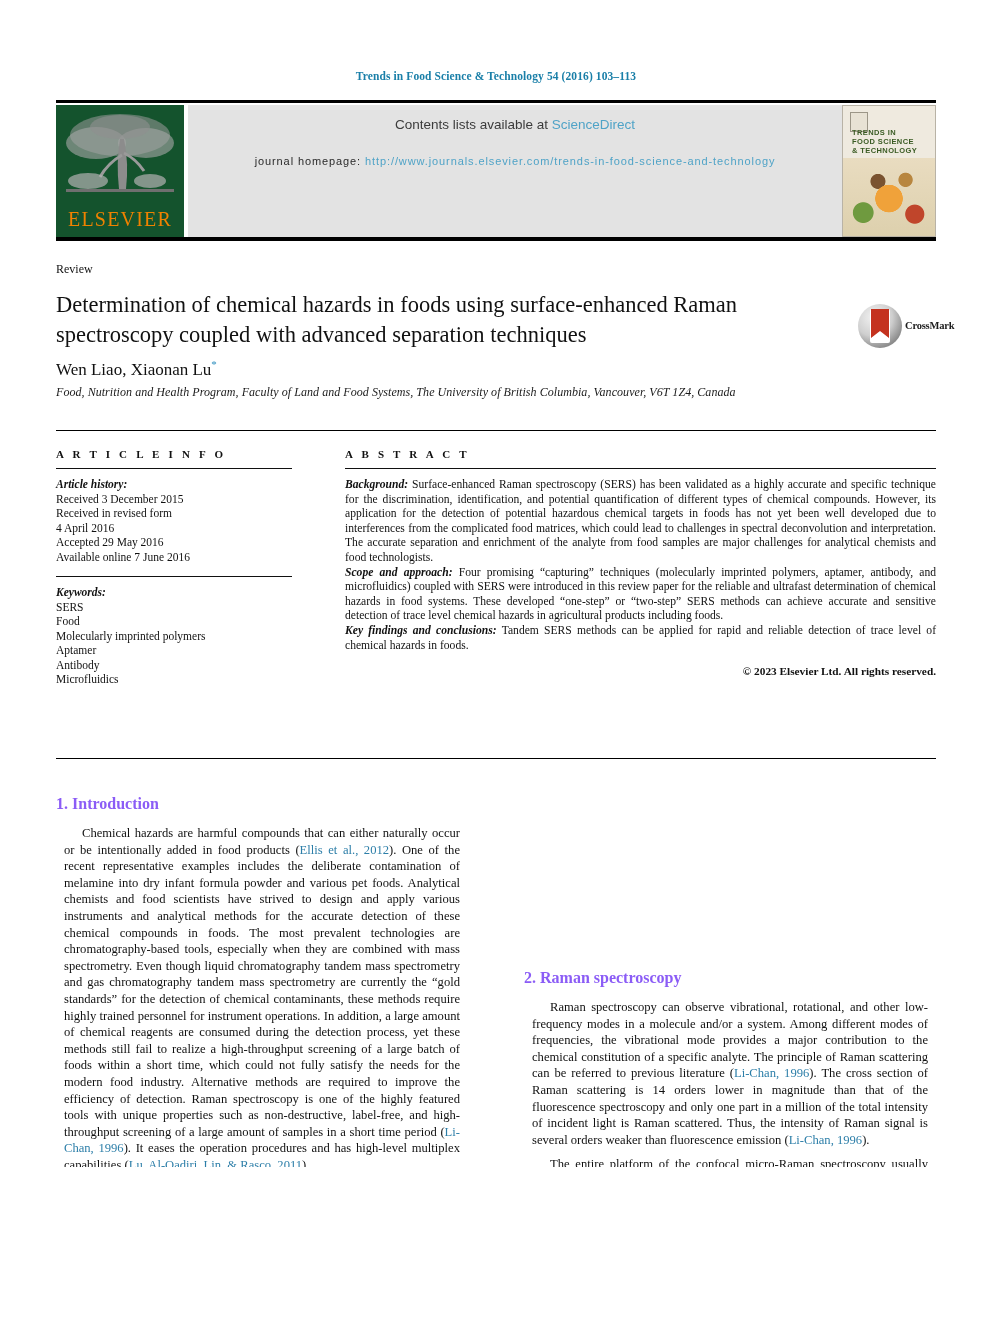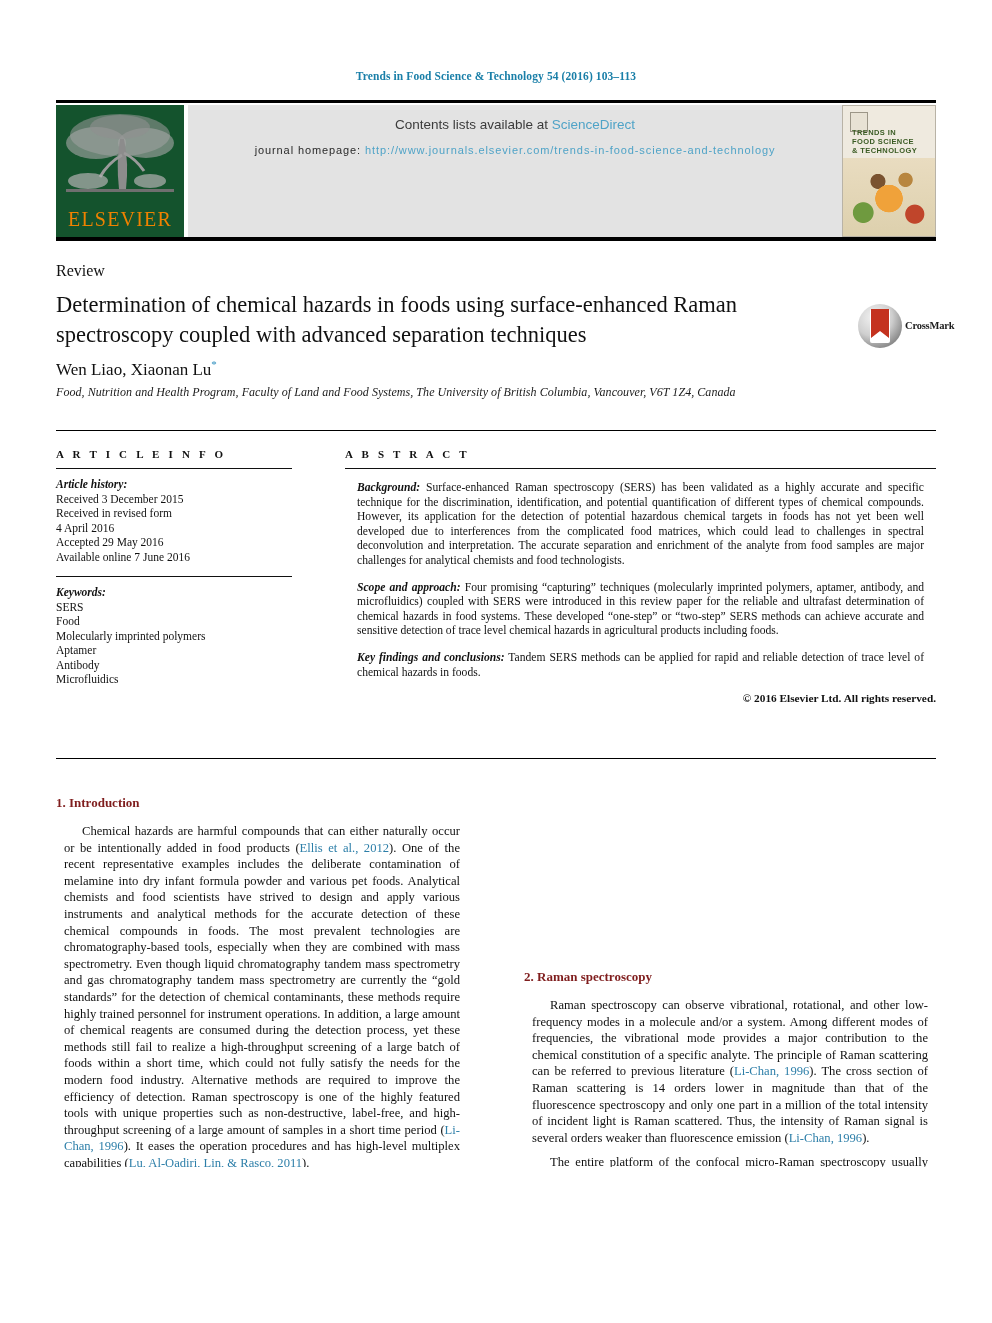--- a/index.html
+++ b/index.html
@@ -107,21 +107,21 @@
     text-decoration: none;
   }
   .journal-title {
     margin-top: 12px;
     font-family: "Liberation Serif", serif;
     font-size: 30px;
     color: #1a1a1a;
     letter-spacing: 0.2px;
   }
   .homepage-line {
-    margin-top: 11px;
+    margin-top: 22px;
     font-family: "Liberation Sans", sans-serif;
     font-size: 11px;
     letter-spacing: 0.9px;
     color: #2a2a2a;
     line-height: 15px;
     padding: 0 18px;
   }
   .homepage-url {
     color: #4fa3c7;
     text-decoration: none;
@@ -137,21 +137,21 @@
     border: 1px solid #b9b3a6;
     box-sizing: border-box;
   }
 
   
   .doctype {
     position: absolute;
     top: 262px;
     left: 56px;
     font-family: "Liberation Serif", serif;
-    font-size: 16px;
+    font-size: 12px;
     color: #111;
   }
   .article-title {
     position: absolute;
     top: 290px;
     left: 56px;
     width: 760px;
     font-family: "Liberation Serif", serif;
     font-size: 22.5px;
     line-height: 30px;
@@ -294,21 +294,21 @@
     background: #111;
   }
   .abstract-body {
     margin-top: 9px;
     font-family: "Liberation Serif", serif;
     font-size: 11.6px;
     line-height: 14.6px;
     color: #111;
     text-align: justify;
   }
-  .abstract-body p { margin: 12px; }
+  .abstract-body p { margin: 0; }
   .abs-lead {
     font-style: italic;
     font-weight: bold;
   }
   .copyright {
     margin-top: 12px;
     text-align: right;
     font-family: "Liberation Serif", serif;
     font-weight: bold;
     font-size: 11.3px;
@@ -324,22 +324,22 @@
   }
   .body-right {
     position: absolute;
     top: 795px;
     left: 524px;
     width: 412px;
   }
   .sec-head {
     font-family: "Liberation Serif", serif;
     font-weight: bold;
-    font-size: 13px;
-    color: #7f1d1d;
+    font-size: 16px;
+    color: #8b5cf6;
     margin: 0 0 12px 0;
   }
   .sec-head.spaced { margin-top: 24px; }
   .para {
     font-family: "Liberation Serif", serif;
     font-size: 12.6px;
     line-height: 16.6px;
     text-align: justify;
     color: #111;
     margin: 8px;
@@ -515,21 +515,21 @@
     </div>
 
     <div class="col-abstract">
       <div class="sect-label">A B S T R A C T</div>
       <div class="thinrule wide"></div>
       <div class="abstract-body">
         <p><span class="abs-lead">Background:</span><span> Surface-enhanced Raman spectroscopy (SERS) has been validated as a highly accurate and specific technique for the discrimination, identification, and potential quantification of different types of chemical compounds. However, its application for the detection of potential hazardous chemical targets in foods has not yet been well developed due to interferences from the complicated food matrices, which could lead to challenges in spectral deconvolution and interpretation. The accurate separation and enrichment of the analyte from food samples are major challenges for analytical chemists and food technologists.</span></p>
         <p><span class="abs-lead">Scope and approach:</span><span> Four promising “capturing” techniques (molecularly imprinted polymers, aptamer, antibody, and microfluidics) coupled with SERS were introduced in this review paper for the reliable and ultrafast determination of chemical hazards in food systems. These developed “one-step” or “two-step” SERS methods can achieve accurate and sensitive detection of trace level chemical hazards in agricultural products including foods.</span></p>
         <p><span class="abs-lead">Key findings and conclusions:</span><span> Tandem SERS methods can be applied for rapid and reliable detection of trace level of chemical hazards in foods.</span></p>
       </div>
-      <div class="copyright">© 2016 Elsevier Ltd. All rights reserved.</div>
+      <div class="copyright">© 2023 Elsevier Ltd. All rights reserved.</div>
     </div>
 
     <div class="block-rule-bottom"></div>
   </div>
 
   <div class="body-left">
     <h2 class="sec-head">1. Introduction</h2>
     <p class="para"><span>Chemical hazards are harmful compounds that can either naturally occur or be intentionally added in food products (</span><a href="#" class="cite">Ellis et al., 2012</a><span>). One of the recent representative examples includes the deliberate contamination of melamine into dry infant formula powder and various pet foods. Analytical chemists and food scientists have strived to design and apply various instruments and analytical methods for the accurate detection of these chemical compounds in foods. The most prevalent technologies are chromatography-based tools, especially when they are combined with mass spectrometry. Even though liquid chromatography tandem mass spectrometry and gas chromatography tandem mass spectrometry are currently the “gold standards” for the detection of chemical contaminants, these methods require highly trained personnel for instrument operations. In addition, a large amount of chemical reagents are consumed during the detection process, yet these methods still fail to realize a high-throughput screening of a large batch of foods within a short time, which could not fully satisfy the needs for the modern food industry. Alternative methods are required to improve the efficiency of detection. Raman spectroscopy is one of the highly featured tools with unique properties such as non-destructive, label-free, and high-throughput screening of a large amount of samples in a short time period (</span><a href="#" class="cite">Li-Chan, 1996</a><span>). It eases the operation procedures and has high-level multiplex capabilities (</span><a href="#" class="cite">Lu, Al-Qadiri, Lin, &amp; Rasco, 2011</a><span>).</span></p>
   </div>
 

